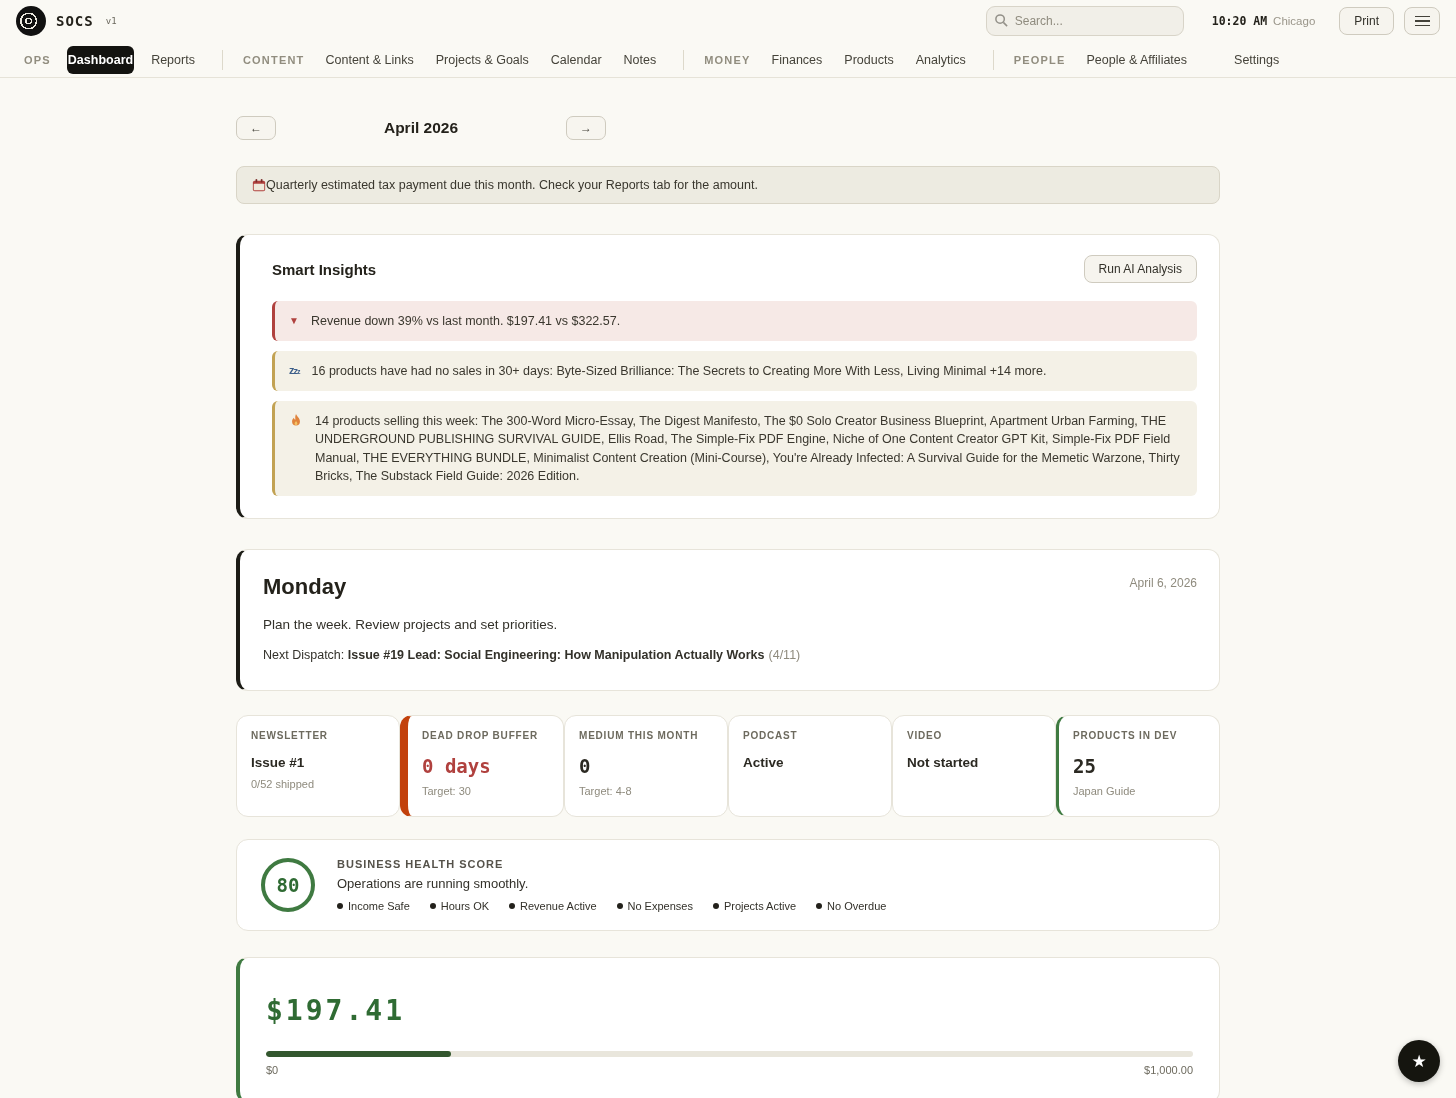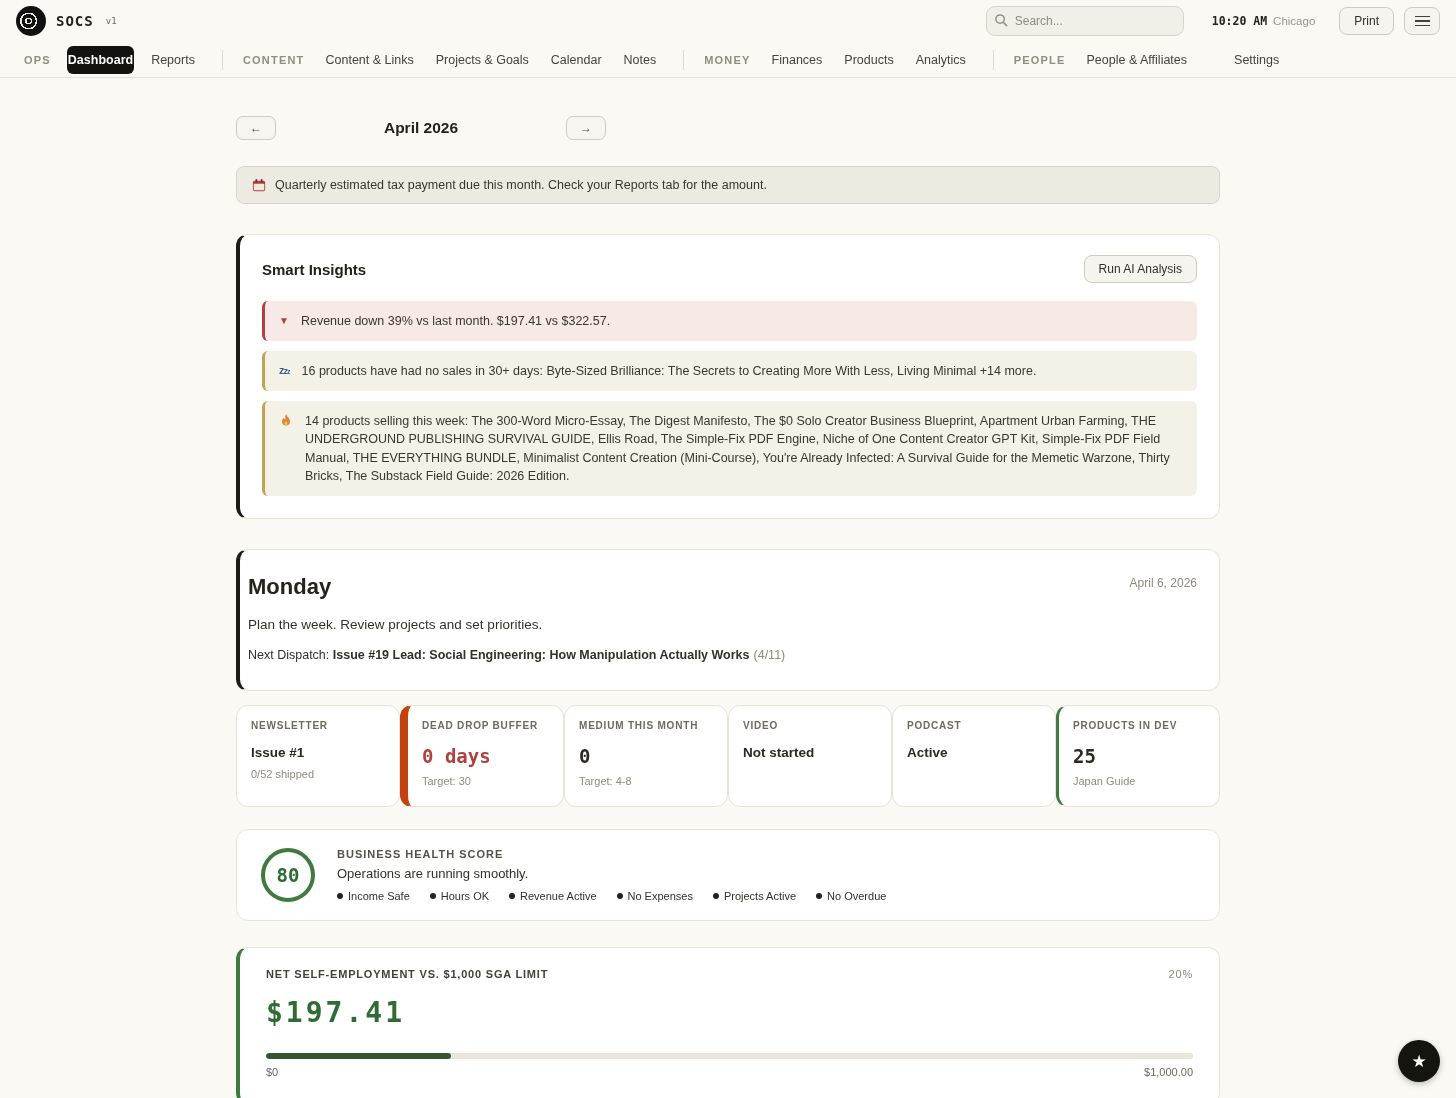--- a/index.html
+++ b/index.html
@@ -59,53 +59,53 @@
 
   
   .content { width:984px; margin:0 auto; padding-top:38px; }
 
   .month-row { display:flex; align-items:center; margin-bottom:26px; }
   .month-btn { width:40px; height:24px; border:1px solid #cfcbbf; background:#f7f5ef; border-radius:7px;
     font-size:12px; color:#44423a; cursor:pointer; display:flex; align-items:center; justify-content:center; }
   .month-title { font-size:15.5px; font-weight:bold; width:290px; text-align:center; }
 
   .alert {
-    display:flex; align-items:center; gap:9px;
+    display:flex; align-items:center; 
     background:#edebe1; border:1px solid #d9d5c7; border-radius:8px;
     padding:11px 15px; font-size:12.5px; color:#3a372e; margin-bottom:30px;
   }
 
   .card {
     background:#fff; border:1px solid #e7e4da; border-radius:12px;
   }
   .accent-dark { border-left:4px solid #1c1c16; }
   .accent-green { border-left:4px solid #3f7a41; }
   .accent-red { border-left:8px solid #c2410c; }
   .accent-green3 { border-left:3px solid #3f7a41; }
 
   
-  .insights { padding:20px 22px 22px 22px; margin-bottom:30px; }
+  .insights { padding:20px 22px 22px 32px; margin-bottom:30px; }
   .insights-head { display:flex; justify-content:space-between; align-items:center; margin-bottom:18px; }
   .insights-title { font-size:15px; font-weight:bold; }
   .insight-row {
     display:flex; gap:12px; align-items:flex-start;
     border-radius:6px; padding:11px 14px; font-size:12.5px; color:#3a372e;
     margin-bottom:10px; line-height:1.45;
   }
   .insight-row:last-child { margin-bottom:0;border-radius:6px; }
   .tone-negative { background:#f6e9e6; border-left:3px solid #b0413e; }
   .tone-warning { background:#f4f1e7; border-left:3px solid #c2a253; }
   .tone-positive { background:#f4f1e7; border-left:3px solid #c2a253; }
   .tri-down { color:#b0413e; font-size:10px; line-height:1.7; }
   .zzz { color:#3d5f8a; font-weight:bold; font-size:11px; line-height:1.5; letter-spacing:-1px; }
   .zzz .z2 { font-size:9px; } .zzz .z3 { font-size:7px; }
   .flame { width:14px; height:16px; flex:0 0 auto; margin-top:1px; }
 
   
-  .today { padding:24px 26px 28px 8px; margin-bottom:14px; position:relative; }
+  .today { padding:24px 26px 28px 23px; margin-bottom:24px; position:relative; }
   .today-title { font-size:22px; font-weight:bold; }
   .today-date { position:absolute; top:26px; right:22px; font-size:12px; color:#8f8b7e; }
   .today-body { font-size:13.5px; margin-top:17px; color:#33312a; }
   .today-dispatch { font-size:12.5px; margin-top:16px; color:#33312a; }
   .today-dispatch b { font-weight:bold; }
   .dispatch-progress { color:#8f8b7e; margin-left:4px; }
 
   
   .stat-row { display:grid; grid-template-columns:repeat(6,1fr); margin-bottom:22px; }
   .stat-card { padding:14px 14px 13px 14px; min-height:102px; }
@@ -263,26 +263,26 @@
       <div class="stat-label">DEAD DROP BUFFER</div>
       <div class="stat-value big red">0 days</div>
       <div class="stat-sub">Target: 30</div>
     </div>
     <div class="card stat-card">
       <div class="stat-label">MEDIUM THIS MONTH</div>
       <div class="stat-value big">0</div>
       <div class="stat-sub">Target: 4-8</div>
     </div>
     <div class="card stat-card">
+      <div class="stat-label">PODCAST</div>
+      <div class="stat-value">Active</div>
+    </div>
+    <div class="card stat-card">
       <div class="stat-label">VIDEO</div>
       <div class="stat-value">Not started</div>
-    </div>
-    <div class="card stat-card">
-      <div class="stat-label">PODCAST</div>
-      <div class="stat-value">Active</div>
     </div>
     <div class="card stat-card accent-green3">
       <div class="stat-label">PRODUCTS IN DEV</div>
       <div class="stat-value big">25</div>
       <div class="stat-sub">Japan Guide</div>
     </div>
   </div>
 
   <div class="card health">
     <div class="health-circle">80</div>
@@ -312,24 +312,20 @@
           </span>
         <span class="badge">
             <span class="dot"></span>
             <span>No Overdue</span>
           </span>
       </div>
     </div>
   </div>
 
   <div class="card accent-green sga">
-    <div class="sga-head">
-      <span class="sga-title">NET SELF-EMPLOYMENT VS. $1,000 SGA LIMIT</span>
-      <span class="sga-pct">20%</span>
-    </div>
     <div class="sga-amount">$197.41</div>
     <div class="sga-track">
       <div class="sga-fill" style="width: 20%;"></div>
     </div>
     <div class="sga-scale">
       <span>$0</span>
       <span>$1,000.00</span>
     </div>
 
   </div>

